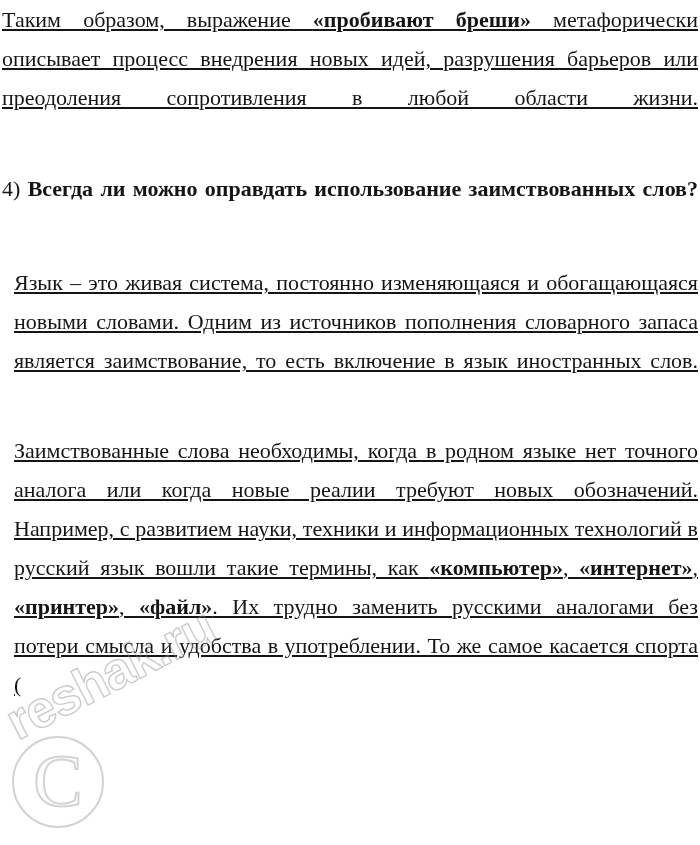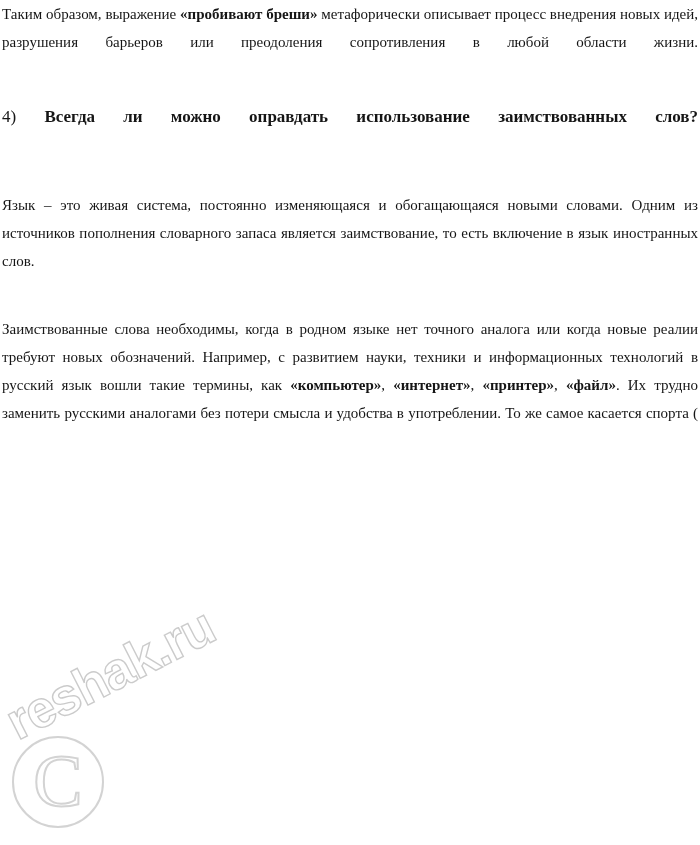--- a/index.html
+++ b/index.html
@@ -65,37 +65,38 @@
     -webkit-text-stroke: 2.0px rgba(145,145,145,0.40);
   }
 
   
   #content {
     position: relative;
     z-index: 2;
     padding: 0 2px 0 2px;
   }
   .para {
-    font-size: 15px;
-    line-height: 28px;
+    font-size: 22px;
+    line-height: 39px;
     text-align: justify;
     text-justify: inter-word;
     margin: 0;
     hyphens: none;
     word-spacing: 0px;
+    text-decoration: underline;
   }
   
   .para::after {
     content: "";
     display: inline-block;
     width: 100%;
   }
-  .gap-para { margin-top: 12px; }
+  .gap-para { margin-top: 12px; margin-left: 12px; }
   .heading {
-    font-size: 17px;
+    font-size: 22px;
     line-height: 41.5px;
     text-align: justify;
     margin: 0;
     margin-top: 12px;
     font-weight: 700;
   }
   .heading::after {
     content: "";
     display: inline-block;
     width: 100%;

